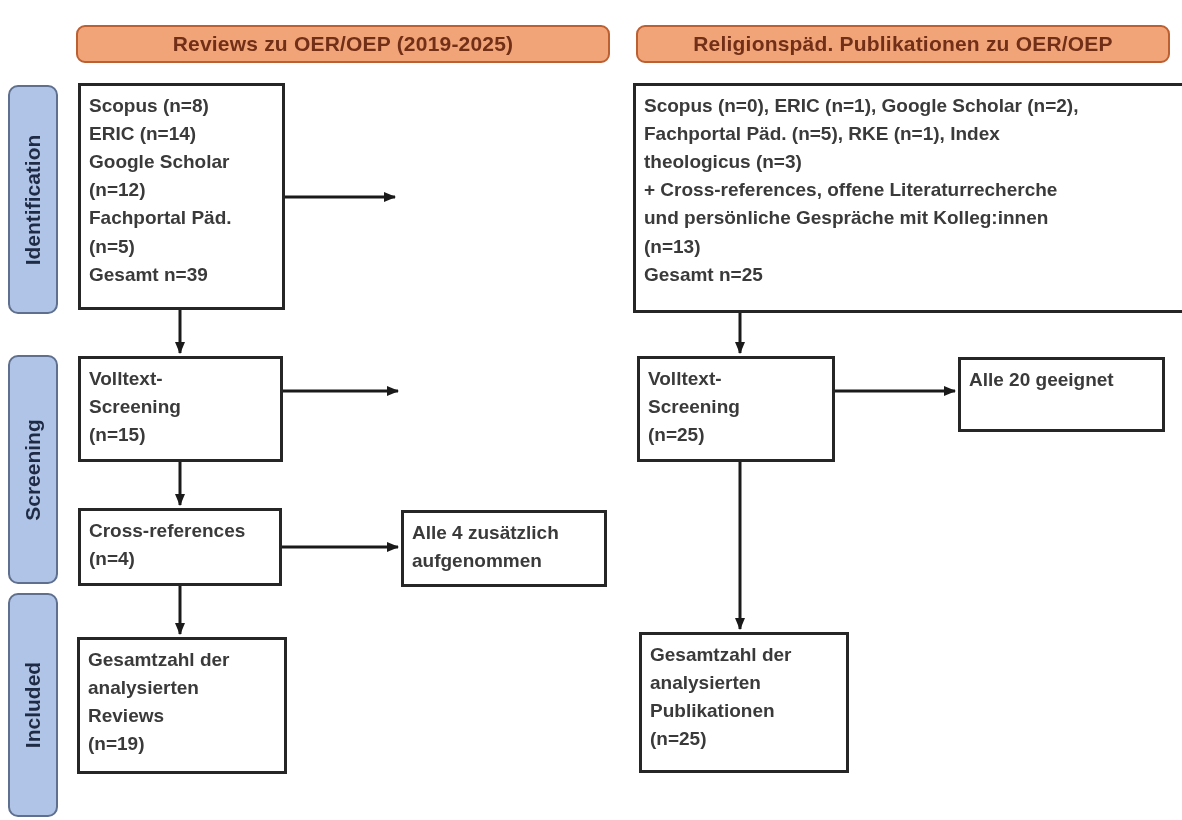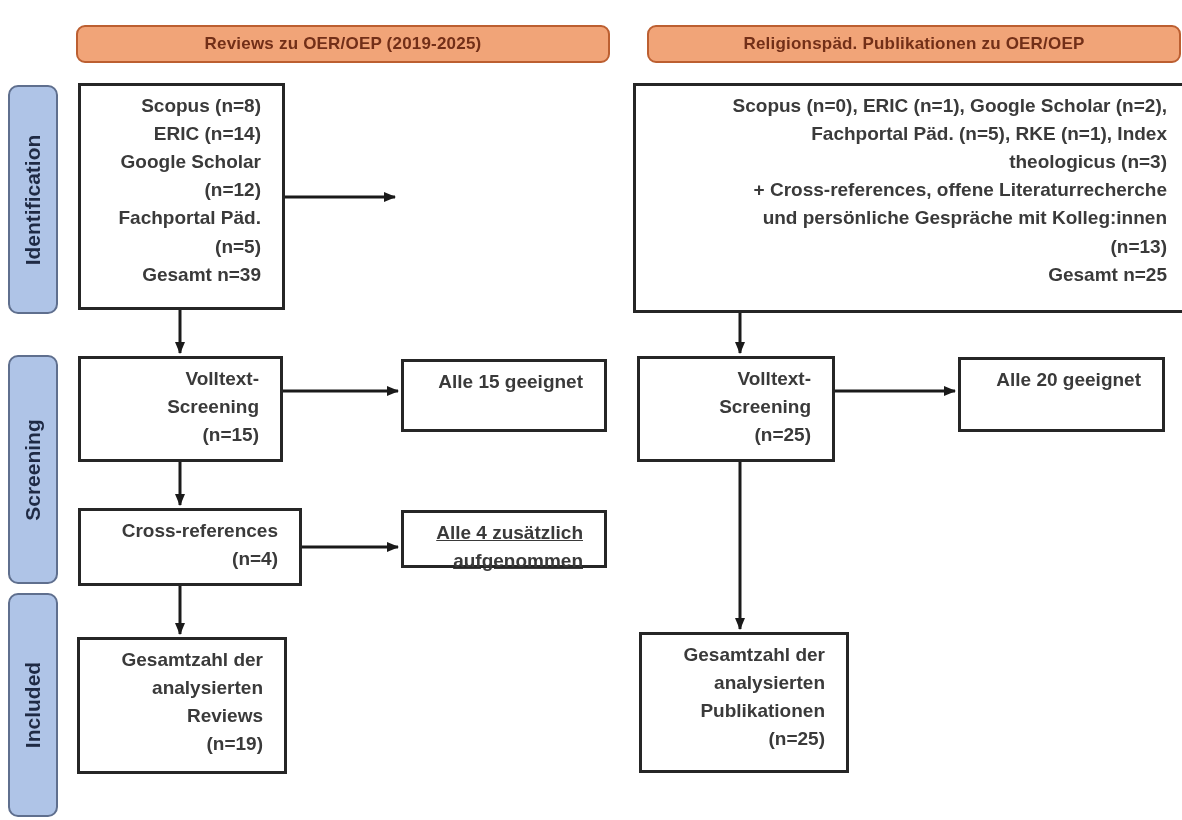--- a/index.html
+++ b/index.html
@@ -23,21 +23,21 @@
     pointer-events: none;
   }
   .hdr {
     position: absolute;
     height: 34px;
     border-radius: 9px;
     background: #F1A478;
     border: 2px solid #BC5F31;
     color: #722F18;
     font-weight: 700;
-    font-size: 17px;
+    font-size: 21px;
     display: flex;
     align-items: center;
     justify-content: center;
     letter-spacing: 0.2px;
   }
   .stage {
     position: absolute;
     left: 8px;
     width: 46px;
     border-radius: 10px;
@@ -57,23 +57,22 @@
   }
   .fbox {
     position: absolute;
     box-sizing: border-box;
     border: 3px solid #262626;
     background: #ffffff;
     color: #3A3A3A;
     font-weight: 700;
     font-size: 19px;
     line-height: 1.48;
-    padding: 6px 21px;
+    padding: 6px 8px;
     white-space: pre-line;
-    text-align: right;
   }
 </style>
 </head>
 <body>
 
 <div class="canvas">
 
   <svg class="arrow-layer" viewBox="0 0 1182 820" xmlns="http://www.w3.org/2000/svg">
     <defs>
       <marker id="ah" markerUnits="userSpaceOnUse" markerWidth="14" markerHeight="12" refX="11" refY="5" orient="auto">
@@ -87,21 +86,21 @@
       <line x1="180" y1="462" x2="180" y2="505" marker-end="url(#ah)"></line>
       <line x1="282" y1="547" x2="398" y2="547" marker-end="url(#ah)"></line>
       <line x1="180" y1="586" x2="180" y2="634" marker-end="url(#ah)"></line>
       <line x1="740" y1="313" x2="740" y2="353" marker-end="url(#ah)"></line>
       <line x1="834" y1="391" x2="955" y2="391" marker-end="url(#ah)"></line>
       <line x1="740" y1="462" x2="740" y2="629" marker-end="url(#ah)"></line>
     </g>
   </svg>
 
   <div class="hdr" style="left:76px; top:25px; width:530px;">Reviews zu OER/OEP (2019-2025)</div>
-  <div class="hdr" style="left:636px; top:25px; width:530px;margin-left:11px;">Religionspäd. Publikationen zu OER/OEP</div>
+  <div class="hdr" style="left:636px; top:25px; width:530px;">Religionspäd. Publikationen zu OER/OEP</div>
 
   <div class="stage" style="top:85px; height:225px;">
     <span class="rot">Identification</span>
   </div>
   <div class="stage" style="top:355px; height:225px;">
     <span class="rot">Screening</span>
   </div>
   <div class="stage" style="top:593px; height:220px;">
     <span class="rot">Included</span>
   </div>
@@ -112,26 +111,25 @@
 (n=12)
 Fachportal Päd.
 (n=5)
 Gesamt n=39</div>
 
 
   <div class="fbox" style="left:78px; top:356px; width:205px; height:106px;">Volltext-
 Screening
 (n=15)</div>
 
-  <div class="fbox" style="left:401px; top:359px; width:206px; height:73px;">Alle 15 geeignet</div>
 
-  <div class="fbox" style="left:78px; top:508px; width:224px; height:78px;">Cross-references
+  <div class="fbox" style="left:78px; top:508px; width:204px; height:78px;">Cross-references
 (n=4)</div>
 
-  <div class="fbox" style="left:401px; top:510px; width:206px; height:58px;text-decoration:underline;">Alle 4 zusätzlich
+  <div class="fbox" style="left:401px; top:510px; width:206px; height:77px;">Alle 4 zusätzlich
 aufgenommen</div>
 
   <div class="fbox" style="left:77px; top:637px; width:210px; height:137px;">Gesamtzahl der
 analysierten
 Reviews
 (n=19)</div>
 
   <div class="fbox" style="left:633px; top:83px; width:558px; height:230px;">Scopus (n=0), ERIC (n=1), Google Scholar (n=2),
 Fachportal Päd. (n=5), RKE (n=1), Index
 theologicus (n=3)

